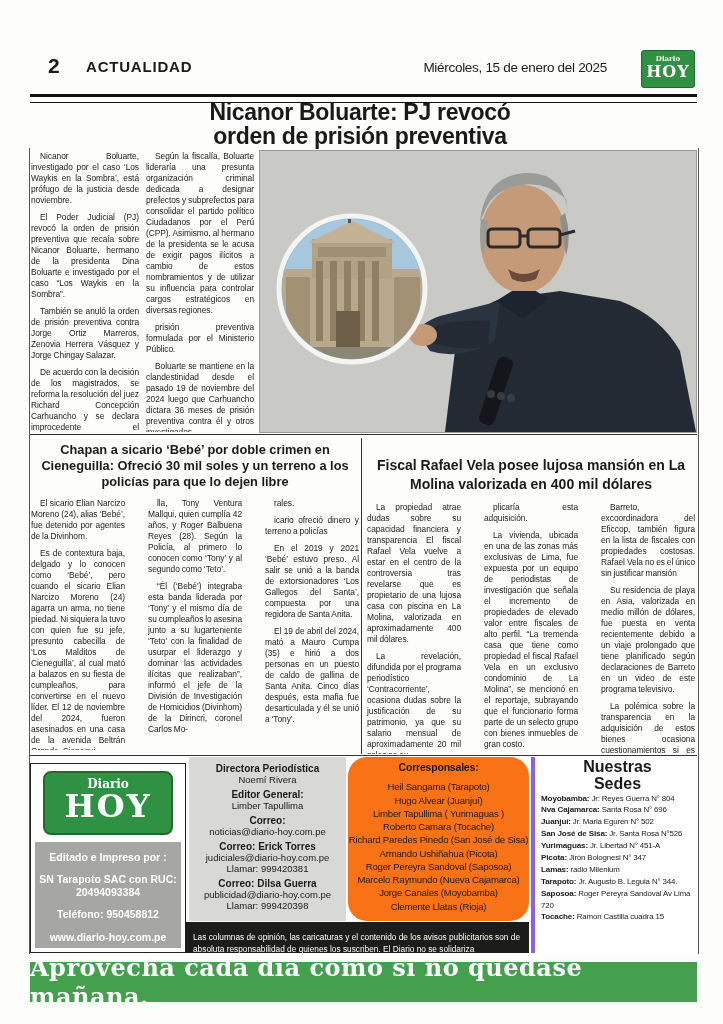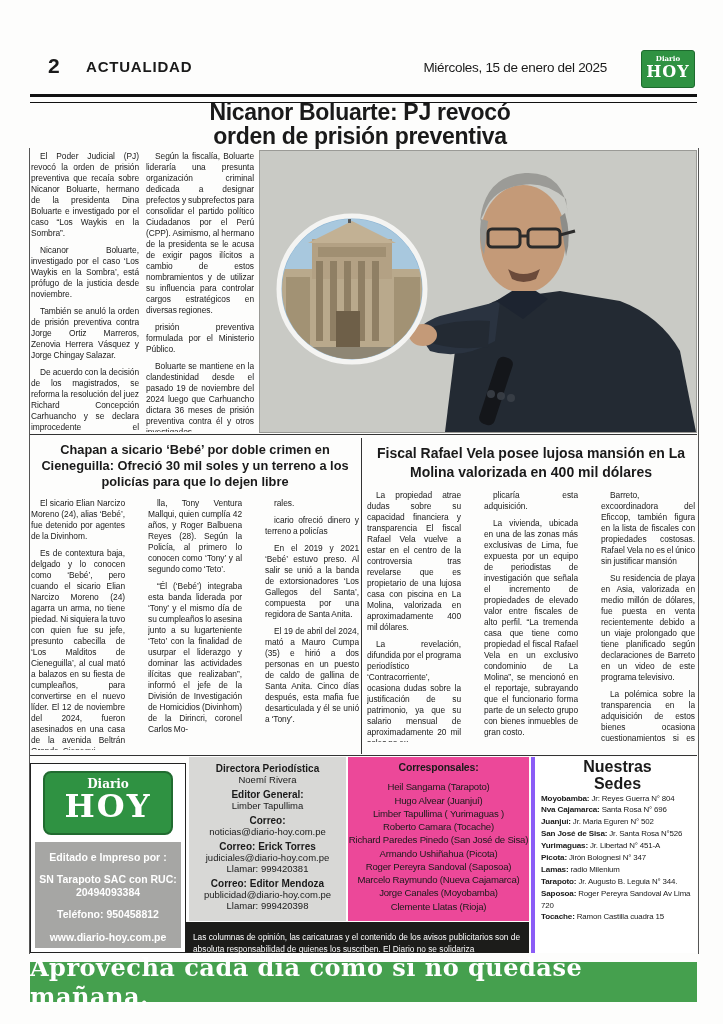--- a/index.html
+++ b/index.html
@@ -27,39 +27,39 @@
   .leadcol1{position:absolute;left:31px;top:151px;width:108px;height:281px;}
   .leadcol2{position:absolute;left:146px;top:151px;width:108px;height:281px;}
   .photo{position:absolute;left:259px;top:150px;width:438px;height:283px;border:1px solid #9a9a96;box-sizing:border-box;}
   .hr1{position:absolute;left:30px;top:434px;width:667px;border-top:1px solid #333;}
   .vdiv{position:absolute;left:361px;top:438px;height:316px;border-left:1px solid #333;}
   .hr2{position:absolute;left:30px;top:755px;width:667px;border-top:1px solid #333;}
   
   .art2{position:absolute;left:31px;top:440px;width:328px;}
   .art2 .h{font-size:12.8px;font-weight:bold;text-align:center;line-height:1.25;margin:2px 6px 8px;}
   .art3{position:absolute;left:367px;top:440px;width:328px;}
-  .art3 .h{font-size:14px;font-weight:bold;text-align:center;line-height:1.35;margin:4px 4px 8px;}
+  .art3 .h{font-size:14px;font-weight:bold;text-align:center;line-height:1.35;margin:16px 4px 8px;}
   .cols{display:flex;gap:23px;}
   .tcol{width:104px;height:252px;}
   .subhead{margin:6px 0 6px;text-indent:9px;}
   
   .pubbox{position:absolute;left:30px;top:763px;width:156px;height:190px;border:1px solid #222;background:#fff;box-sizing:border-box;}
   .biglogo{margin:7px auto 0;width:130px;height:64px;background:#2f9242;border:2px solid #216b30;border-radius:8px;
            text-align:center;color:#fff;box-sizing:border-box;}
   .biglogo .l1{font-family:"DejaVu Serif",serif;font-size:12px;font-weight:bold;margin-top:4px;}
   .biglogo .l2{font-family:"DejaVu Serif",serif;font-size:32px;font-weight:bold;letter-spacing:2px;margin-top:-4px;}
   .graybox{position:absolute;left:4px;right:4px;top:78px;bottom:4px;background:#a6a6a4;color:#fff;
            text-align:center;font-weight:bold;font-size:10.5px;line-height:1.25;}
   .graybox p{margin:9px 4px 0;}
   .masthead{position:absolute;left:189px;top:757px;width:157px;height:164px;background:#d8d8d6;
             text-align:center;overflow:hidden;padding-top:2px;box-sizing:border-box;}
   .mh-label{font-weight:bold;font-size:10px;margin:4px 0 0;}
   .mh-line{font-size:9.5px;margin:0;}
-  .corr{position:absolute;left:348px;top:757px;width:181px;height:164px;background:#ec4899;
-        text-align:center;overflow:hidden;box-sizing:border-box;padding-top:3px;}
+  .corr{position:absolute;left:348px;top:757px;width:181px;height:164px;background:#f97316;
+        text-align:center;overflow:hidden;box-sizing:border-box;padding-top:3px;border-radius:19px;}
   .corr .t{font-weight:bold;font-size:10.5px;margin:0 0 6px;}
   .corr p{font-size:9.6px;margin:0;line-height:1.38;letter-spacing:-.2px;}
   .disclaimer{position:absolute;left:185px;top:922px;width:344px;height:31px;background:#1c1c1a;color:#fff;
               font-size:8.3px;line-height:1.4;padding:10px 8px;box-sizing:border-box;}
   .sedes{position:absolute;left:531px;top:757px;width:166px;height:196px;background:#fff;border-left:4px solid #8b5cf6;
          box-sizing:border-box;padding:2px 3px 0 6px;overflow:hidden;}
   .sedes .t{text-align:center;font-weight:bold;font-size:16px;line-height:1.05;margin:0;}
   .sede{font-size:7.9px;line-height:1.47;letter-spacing:-.15px;}
   .sede b{font-size:8.1px;}
   
@@ -84,22 +84,22 @@
   <div class="rule-double"></div>
 
   <div class="headline">
     <div>Nicanor Boluarte: PJ revocó</div>
     <div>orden de prisión preventiva</div>
   </div>
 
   <div class="frame"></div>
 
   <div class="leadcol1 bodytext">
+      <p>Nicanor Boluarte, investigado por el caso ‘Los Waykis en la Sombra’, está prófugo de la justicia desde noviembre.</p>
       <p>El Poder Judicial (PJ) revocó la orden de prisión preventiva que recaía sobre Nicanor Boluarte, hermano de la presidenta Dina Boluarte e investigado por el caso “Los Waykis en la Sombra”.</p>
-      <p>Nicanor Boluarte, investigado por el caso ‘Los Waykis en la Sombra’, está prófugo de la justicia desde noviembre.</p>
       <p>También se anuló la orden de prisión preventiva contra Jorge Ortiz Marreros, Zenovia Herrera Vásquez y Jorge Chingay Salazar.</p>
       <p>De acuerdo con la decisión de los magistrados, se reforma la resolución del juez Richard Concepción Carhuancho y se declara improcedente el requerimiento de</p>
     </div>
   <div class="leadcol2 bodytext">
       <p>Según la fiscalía, Boluarte lideraría una presunta organización criminal dedicada a designar prefectos y subprefectos para consolidar el partido político Ciudadanos por el Perú (CPP). Asimismo, al hermano de la presidenta se le acusa de exigir pagos ilícitos a cambio de estos nombramientos y de utilizar su influencia para controlar cargos estratégicos en diversas regiones.</p>
       <p>prisión preventiva formulada por el Ministerio Público.</p>
       <p>Boluarte se mantiene en la clandestinidad desde el pasado 19 de noviembre del 2024 luego que Carhuancho dictara 36 meses de prisión preventiva contra él y otros investigados.</p>
     </div>
 
   <div class="photo">
@@ -220,21 +220,21 @@
   <div class="masthead">
       <p class="mh-label">Directora Periodística</p>
       <p class="mh-line">Noemí Rivera</p>
       <p class="mh-label">Editor General:</p>
       <p class="mh-line">Limber Tapullima</p>
       <p class="mh-label">Correo:</p>
       <p class="mh-line">noticias@diario-hoy.com.pe</p>
       <p class="mh-label">Correo: Erick Torres</p>
       <p class="mh-line">judiciales@diario-hoy.com.pe</p>
       <p class="mh-line">Llamar: 999420381</p>
-      <p class="mh-label">Correo: Editor Mendoza</p>
+      <p class="mh-label">Correo: Dilsa Guerra</p>
       <p class="mh-line">publicidad@diario-hoy.com.pe</p>
       <p class="mh-line">Llamar: 999420398</p>
     </div>
 
   <div class="corr">
     <p class="t">Corresponsales:</p>
     <div>
         <p>Heil Sangama (Tarapoto)</p>
         <p>Hugo Alvear (Juanjuí)</p>
         <p>Limber Tapullima ( Yurimaguas )</p>

